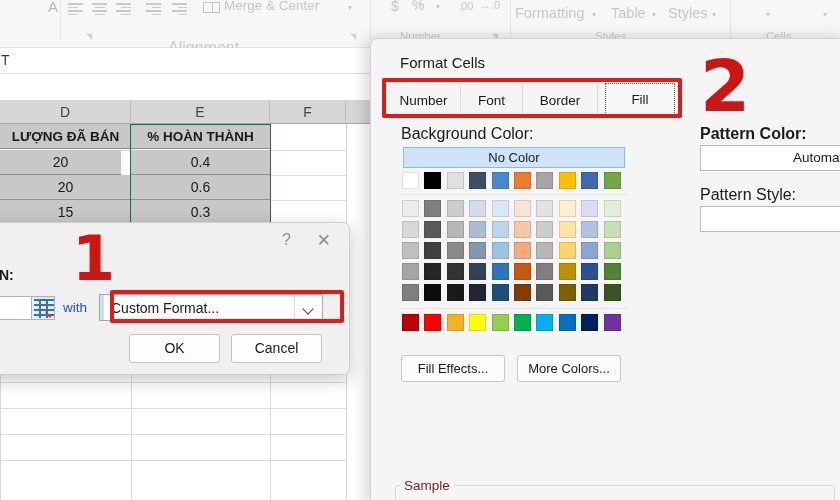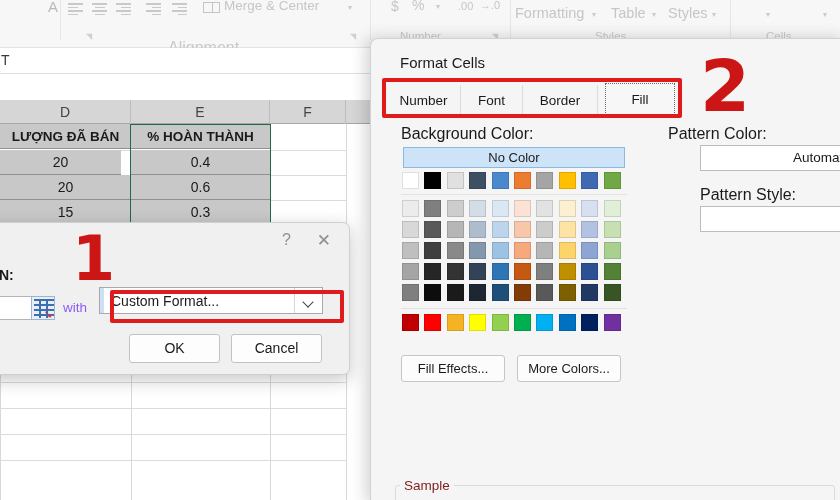--- a/index.html
+++ b/index.html
@@ -111,24 +111,24 @@
     background: #e8eef7; border: 1px solid #9db3d0;
   }
   .picker-grid { position: absolute; left: 2px; top: 2px; width: 20px; height: 19px; }
   .picker-grid i { position: absolute; background: #3a6fb0; }
   .picker-arrow {
     position: absolute; right: 1px; bottom: 0px;
     color: #d33; font-size: 11px; line-height: 10px;
   }
   .mini-with {
     position: absolute; left: 82px; top: 77px;
-    font-size: 13.5px; color: #8b5cf6;
+    font-size: 13.5px; color: #1d4ed8;
   }
   .mini-combo {
-    position: absolute; left: 118px; top: 64px; width: 224px; height: 27px;
+    position: absolute; left: 118px; top: 71px; width: 224px; height: 27px;
     background: #ffffff; border: 1px solid #a9a9a9; padding-left: 24px;
   }
   .mini-combo-accent {
     position: absolute; left: 0; top: 0; width: 4px; height: 100%;
     background: #cfe0f2;
   }
   .mini-combo-text {
     position: absolute; left: 11px; top: 5px;
     font-size: 14px; color: #1a1a1a;
   }
@@ -456,21 +456,21 @@
       <div class="sw" style="left: 514px; top: 314px; background: rgb(0, 176, 80);"></div>
       <div class="sw" style="left: 536.4px; top: 314px; background: rgb(0, 176, 240);"></div>
       <div class="sw" style="left: 558.8px; top: 314px; background: rgb(0, 112, 192);"></div>
       <div class="sw" style="left: 581.2px; top: 314px; background: rgb(0, 32, 96);"></div>
       <div class="sw" style="left: 603.6px; top: 314px; background: rgb(112, 48, 160);"></div>
     </div>
 
   <div class="fc-btn" style="left:401px; width:104px;">Fill Effects...</div>
   <div class="fc-btn" style="left:517px; width:104px;">More Colors...</div>
 
-  <div class="fc-section-label" style="left:668px; top:125px;">Pattern Color:</div>
+  <div class="fc-section-label" style="left:700px; top:125px;font-weight:bold;">Pattern Color:</div>
   <div class="pat-input" style="left:700px; top:145px;">
     <div class="pat-input-text">Automatic</div>
   </div>
 
   <div class="fc-section-label" style="left:700px; top:186px;">Pattern Style:</div>
   <div class="pat-input" style="left:700px; top:206px;">
     <div class="pat-input-text"></div>
   </div>
 
   <div class="sample-group"></div>

